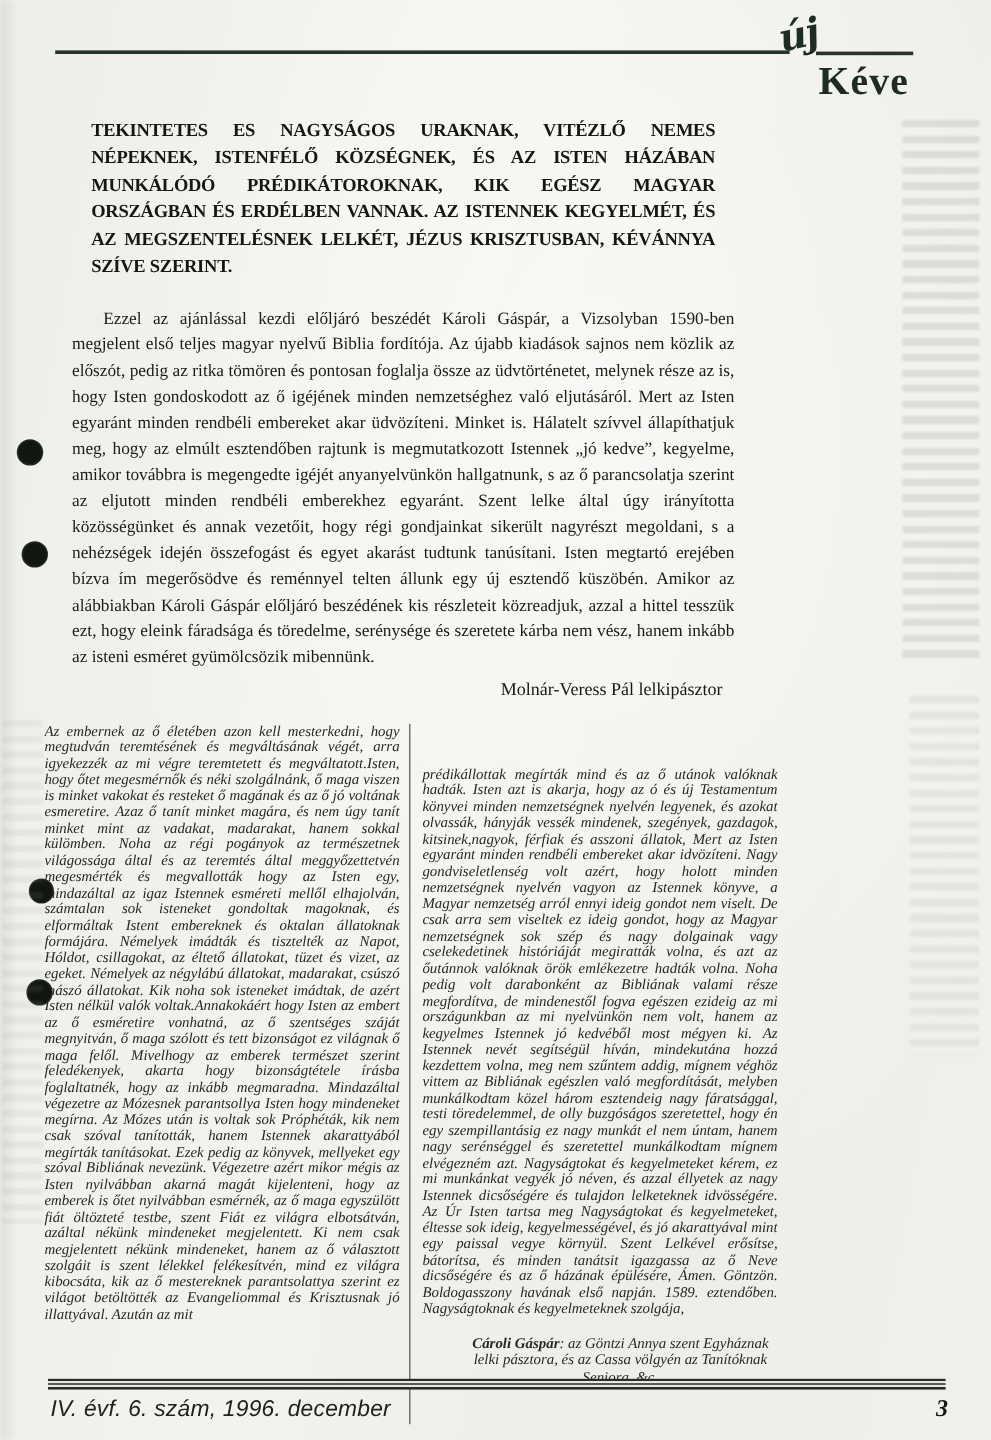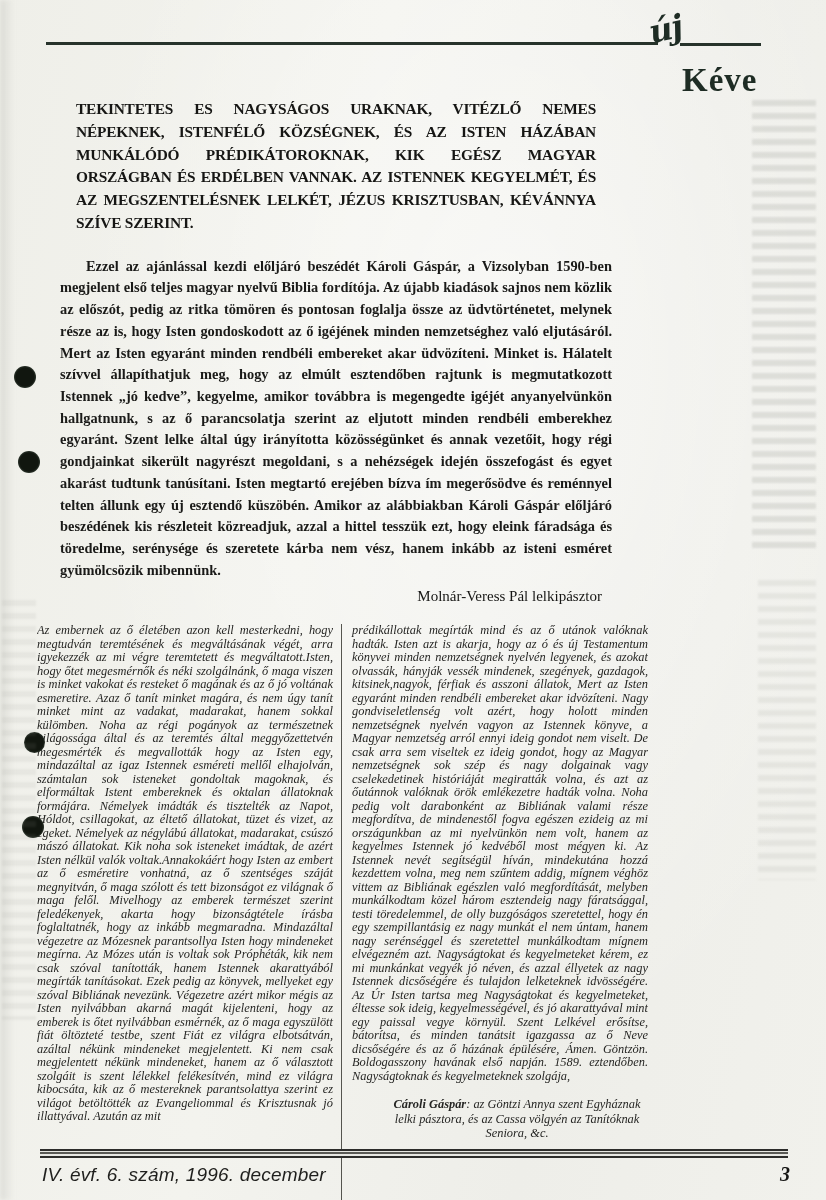--- a/index.html
+++ b/index.html
@@ -9,34 +9,34 @@
       radial-gradient(ellipse at 60% 30%, rgba(255,255,255,.55), rgba(255,255,255,0) 60%),
       linear-gradient(100deg,#efefe9 0%,#f3f3ee 38%,#eeeee9 70%,#f1f1ec 100%);
     font-family:"Liberation Serif", serif;color:#1d1d1b;
   }
   
   .rule-top{position:absolute;left:46px;top:42px;width:612px;height:3px;background:#27332b;}
   .logo{position:absolute;left:641px;top:6px;width:150px;height:80px;color:#1e2c24;}
   .logo-uj{position:absolute;left:8px;top:4px;font-size:32px;font-weight:bold;font-style:italic;
     font-family:"DejaVu Serif",serif;transform:rotate(-12deg);letter-spacing:-1px;}
   .logo-keve{position:absolute;left:39px;top:37px;font-size:33px;font-weight:bold;
-    letter-spacing:1px;border-top:3px solid #27332b;padding:16px 4px 0 2px;line-height:36px;}
+    letter-spacing:1px;border-top:3px solid #27332b;padding:4px 4px 0 2px;line-height:36px;}
   
   .content{position:absolute;left:0;top:98px;width:676px;}
   .dedication{margin:0 80px 0 76px;font-weight:bold;font-size:15.4px;line-height:22.8px;
     text-align:justify;letter-spacing:-0.2px;color:#161614;}
-  .intro{margin:21px 64px 0 60px;font-weight:bold;font-size:14.4px;line-height:21.7px;
+  .intro{margin:21px 64px 0 60px;font-weight:normal;font-size:14.4px;line-height:21.7px;
     text-align:justify;color:#1a1a18;}
   .intro p{margin:0;text-indent:26px;}
   .signature{margin:3px 74px 0 0;text-align:right;font-weight:normal;font-size:15px;line-height:25px;color:#161614;}
   
   .columns{display:flex;margin:15px 28px 0 37px;height:584px;overflow:hidden;}
   .col{width:50%;font-style:italic;font-size:12.4px;line-height:13.5px;text-align:justify;color:#262624;}
   .col-left{padding-right:8px;border-right:1px solid #55554f;}
-  .col-right{padding-left:10px;}
+  .col-right{padding-left:10px;margin-top:36px;}
   .closing{margin-top:14px;text-align:center;padding-left:34px;line-height:14.5px;font-family:Liberation Serif, serif;}
   .closing b{font-weight:bold;}
   
   .footer-rule{position:absolute;left:40px;width:748px;top:1149px;height:9px;
     background:linear-gradient(to bottom,#2c2c2a 0 2px,#e7e7e2 2px 3.5px,#5a5a55 3.5px 5.5px,#e7e7e2 5.5px 7px,#2c2c2a 7px 9px);}
   .footer-row{position:absolute;left:42px;width:748px;top:1163px;display:flex;
     justify-content:space-between;align-items:center;}
   .issue{font-family:"Liberation Sans",sans-serif;font-style:italic;font-size:19px;color:#1f1f1d;letter-spacing:.2px;}
   .pagenum{font-family:"Liberation Serif",serif;font-style:italic;font-weight:bold;font-size:20px;color:#151513;}
   

